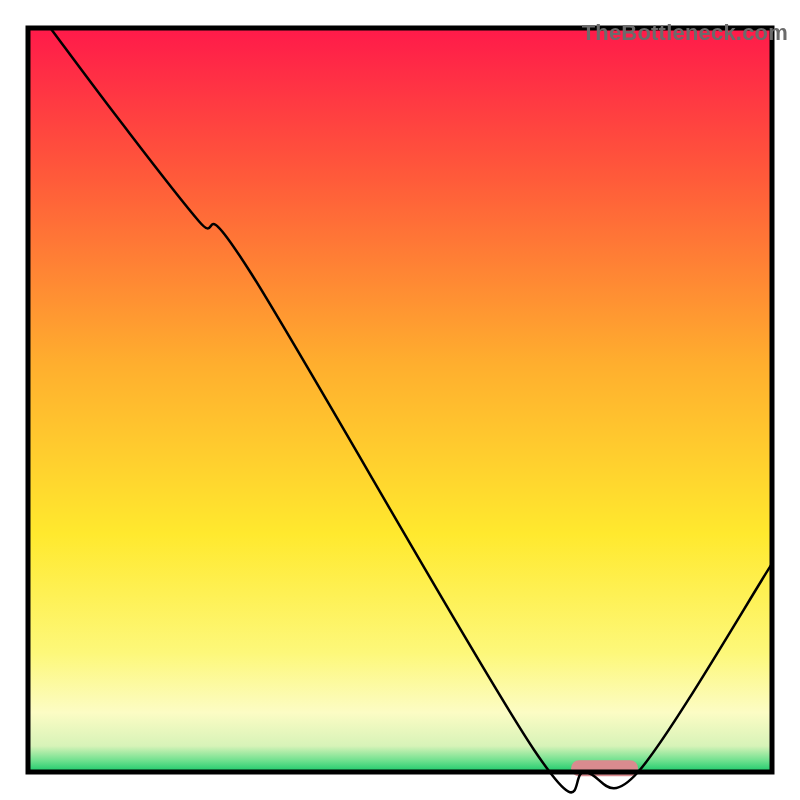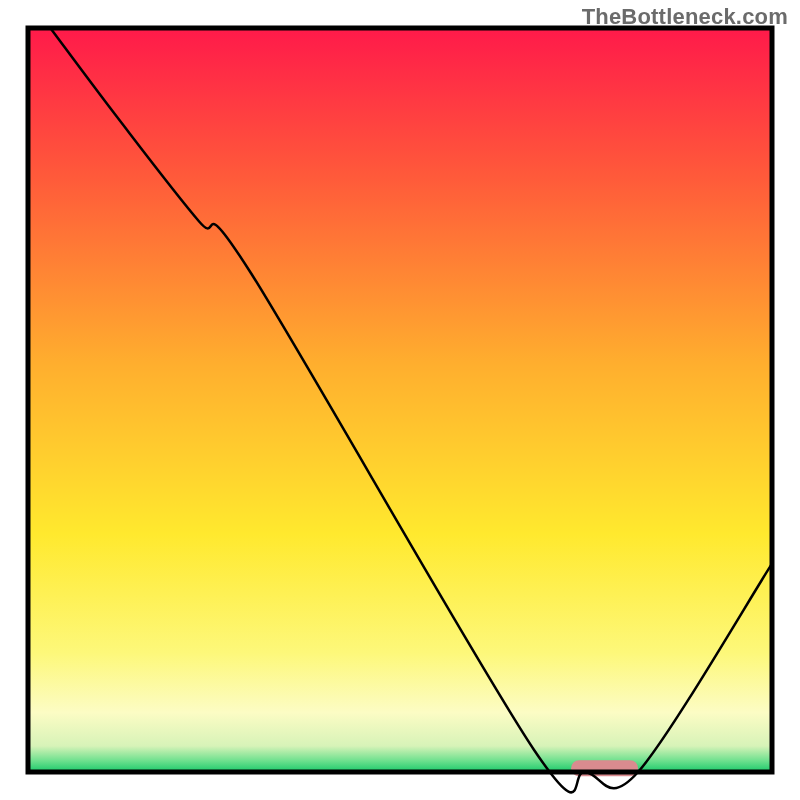--- a/index.html
+++ b/index.html
@@ -10,21 +10,21 @@
     background: #ffffff;
     overflow: hidden;
   }
   .frame {
     position: relative;
     width: 800px;
     height: 800px;
   }
   .watermark {
     position: absolute;
-    top: 4px;
+    top: 20px;
     right: 12px;
     font-family: Arial, Helvetica, sans-serif;
     font-size: 22px;
     font-weight: 600;
     color: #6b6b6b;
     letter-spacing: 0.2px;
     user-select: none;
     text-align: right;
   }
   svg {

